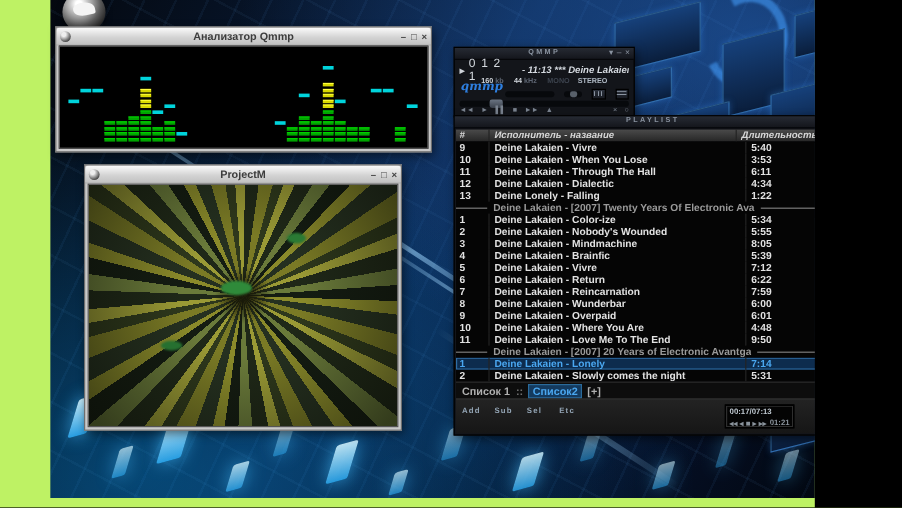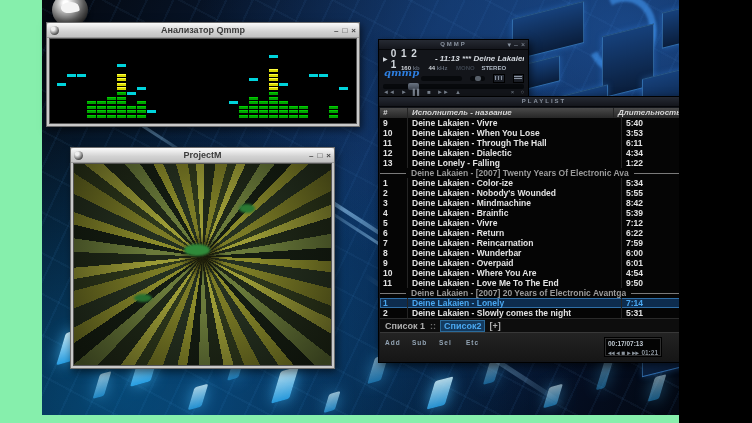--- a/index.html
+++ b/index.html
@@ -1,16 +1,16 @@
 <!DOCTYPE html>
 <html><head>
 <meta charset="utf-8">
 <style>
   html,body{margin:0;padding:0;background:#000;}
-  .screen{position:relative;width:679px;height:423px;background:#86efac;overflow:hidden;
+  .screen{position:relative;width:679px;height:423px;background:#bef264;overflow:hidden;
           font-family:"Liberation Sans",sans-serif;}
 
   
   .wallpaper{position:absolute;left:42px;top:0;width:670px;height:415px;overflow:hidden;
     background:
       radial-gradient(ellipse at 88% 8%, rgba(45,120,220,.50), transparent 52%),
       radial-gradient(ellipse at 12% 96%, rgba(0,170,255,.30), transparent 55%),
       radial-gradient(ellipse at 55% 55%, rgba(20,70,140,.25), transparent 60%),
       repeating-linear-gradient(115deg, transparent 0 22px, rgba(90,170,255,.06) 22px 24px),
       repeating-linear-gradient(28deg, transparent 0 34px, rgba(120,190,255,.05) 34px 36px),
@@ -74,21 +74,21 @@
   .skin-titlebar{position:relative;height:9px;background:linear-gradient(#262a33,#14161c);
            border-bottom:1px solid #06070a;}
   .skin-title{position:absolute;left:0;right:0;top:1px;text-align:center;font-size:6px;
            font-weight:bold;letter-spacing:2px;color:#8a93a0;}
   .skin-btns{position:absolute;right:3px;top:0;display:flex;gap:3px;font-size:7px;
            color:#8a93a0;line-height:9px;}
 
   
   .player-display{position:absolute;left:4px;top:12px;right:4px;height:13px;display:flex;align-items:center;}
   .status-glyph{font-size:6px;color:#cfd4da;margin-right:3px;}
-  .time-digits{font-size:10px;font-weight:bold;color:#d5dae0;letter-spacing:1px;}
+  .time-digits{font-size:10px;font-weight:normal;color:#d5dae0;letter-spacing:1px;}
   .marquee{margin-left:8px;font-size:8px;font-weight:bold;font-style:italic;color:#d5dae0;
            white-space:nowrap;overflow:hidden;}
   .inforow{position:absolute;left:22px;top:25px;right:4px;height:8px;font-size:6px;font-weight:bold;}
   .inforow .val{color:#cfd4da;} .inforow .unit{color:#5d6572;margin-right:7px;}
   .inforow .dim{color:#3c434e;margin-right:5px;} .inforow .lit{color:#aeb8c4;}
   .qmmp-logo{position:absolute;left:5px;top:27px;font-family:"DejaVu Serif",serif;
            font-style:italic;font-weight:bold;font-size:10px;color:#2e7fe0;}
   .sliders{position:absolute;left:42px;top:35px;right:4px;height:6px;display:flex;align-items:center;gap:8px;}
   .vol-track{width:52px;height:5px;background:#07090c;border-radius:3px;}
   .vol-fill{height:5px;background:linear-gradient(#4aa0ff,#1e5fb8);border-radius:3px;}
@@ -315,21 +315,21 @@
             <i class="seg g" style="bottom: 9.6px;"></i>
             <i class="seg g" style="bottom: 14.2px;"></i>
           </div>
           <div class="viscol">
             <i class="seg p" style="bottom: 32.6px;"></i>
           </div>
         </div>
       </div>
   </section>
 
-  <section class="gtkwin" style="left:70px;top:147px;width:263px;height:220px;">
+  <section class="gtkwin" style="left:70px;top:137px;width:263px;height:220px;">
     <header class="gtk-titlebar">
       <span class="gtk-winicon"></span>
       <span class="gtk-title">ProjectM</span>
       <span class="gtk-btns">
         <span>–</span>
         <span>□</span>
         <span>×</span>
       </span>
     </header>
     <div class="win-content pm-canvas">
@@ -441,21 +441,21 @@
           <span class="c-dur">5:34</span>
         </div>
         <div class="pl-row">
           <span class="c-num">2</span>
           <span class="c-title">Deine Lakaien - Nobody's Wounded</span>
           <span class="c-dur">5:55</span>
         </div>
         <div class="pl-row">
           <span class="c-num">3</span>
           <span class="c-title">Deine Lakaien - Mindmachine</span>
-          <span class="c-dur">8:42</span>
+          <span class="c-dur">8:05</span>
         </div>
         <div class="pl-row">
           <span class="c-num">4</span>
           <span class="c-title">Deine Lakaien - Brainfic</span>
           <span class="c-dur">5:39</span>
         </div>
         <div class="pl-row">
           <span class="c-num">5</span>
           <span class="c-title">Deine Lakaien - Vivre</span>
           <span class="c-dur">7:12</span>
@@ -476,21 +476,21 @@
           <span class="c-dur">6:00</span>
         </div>
         <div class="pl-row">
           <span class="c-num">9</span>
           <span class="c-title">Deine Lakaien - Overpaid</span>
           <span class="c-dur">6:01</span>
         </div>
         <div class="pl-row">
           <span class="c-num">10</span>
           <span class="c-title">Deine Lakaien - Where You Are</span>
-          <span class="c-dur">4:54</span>
+          <span class="c-dur">4:48</span>
         </div>
         <div class="pl-row">
           <span class="c-num">11</span>
           <span class="c-title">Deine Lakaien - Love Me To The End</span>
           <span class="c-dur">9:50</span>
         </div>
         <div class="pl-row grp">
           <span class="gl l"></span>
           <span class="gt">Deine Lakaien - [2007] 20 Years of Electronic Avantga</span>
           <span class="gl r"></span>

